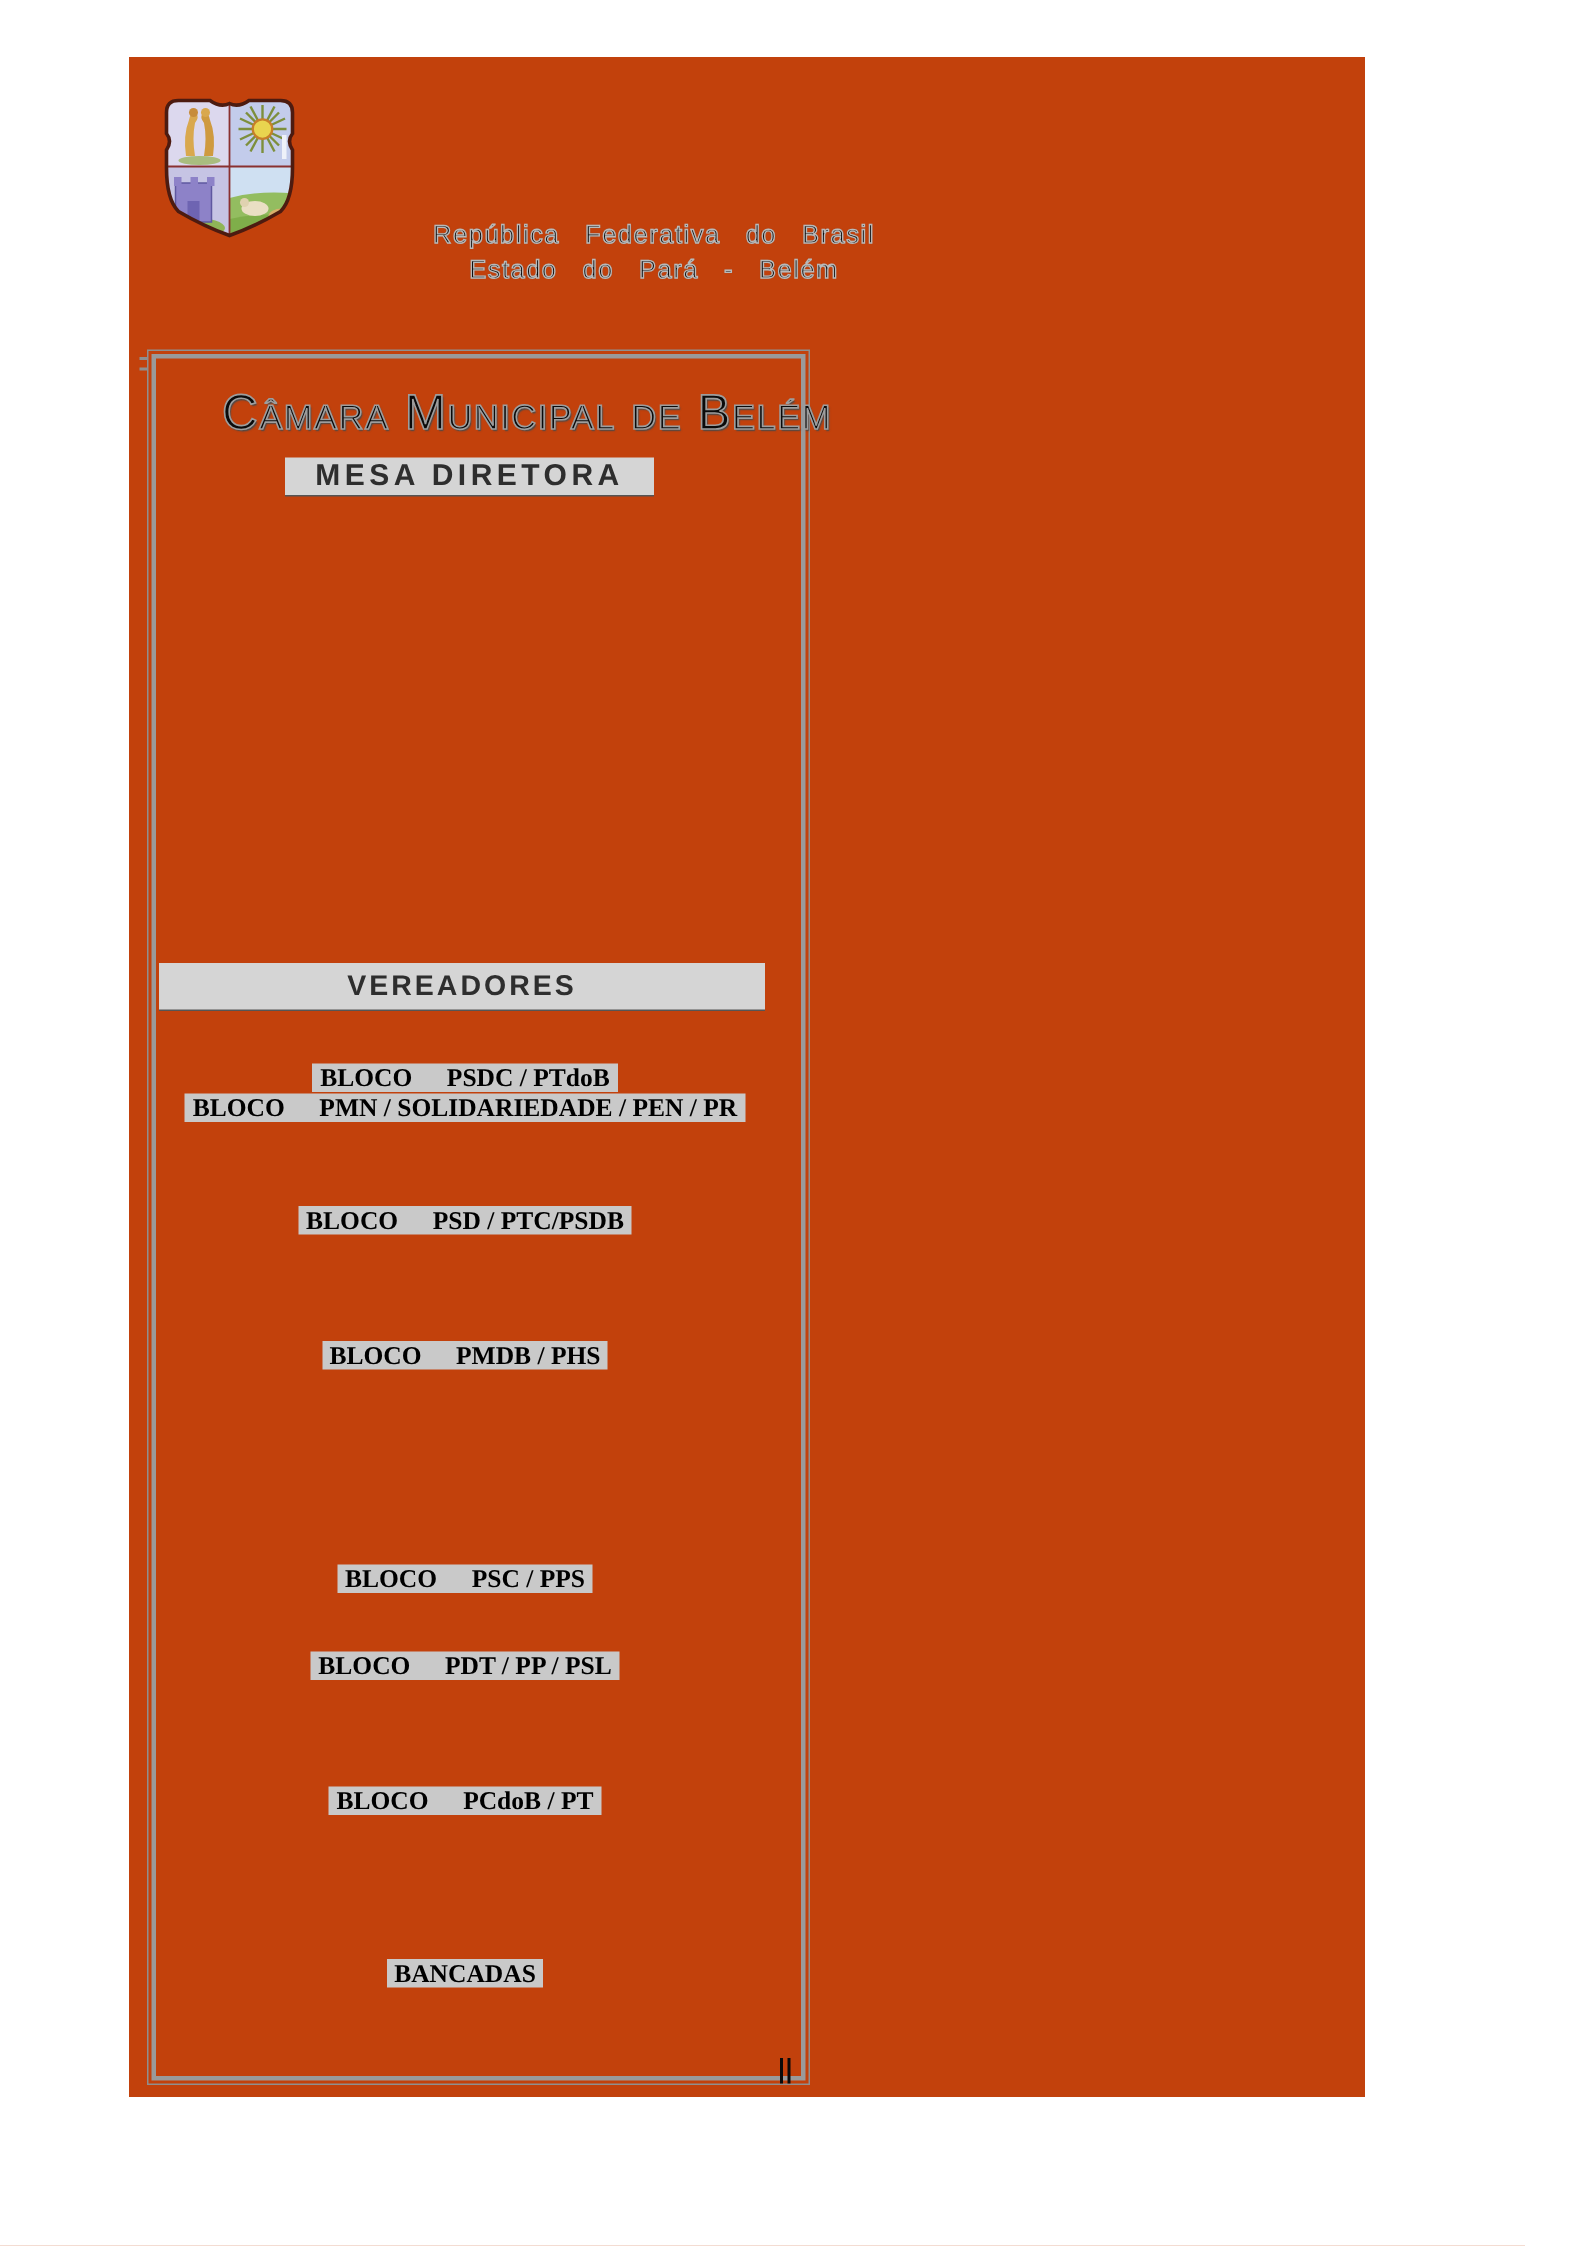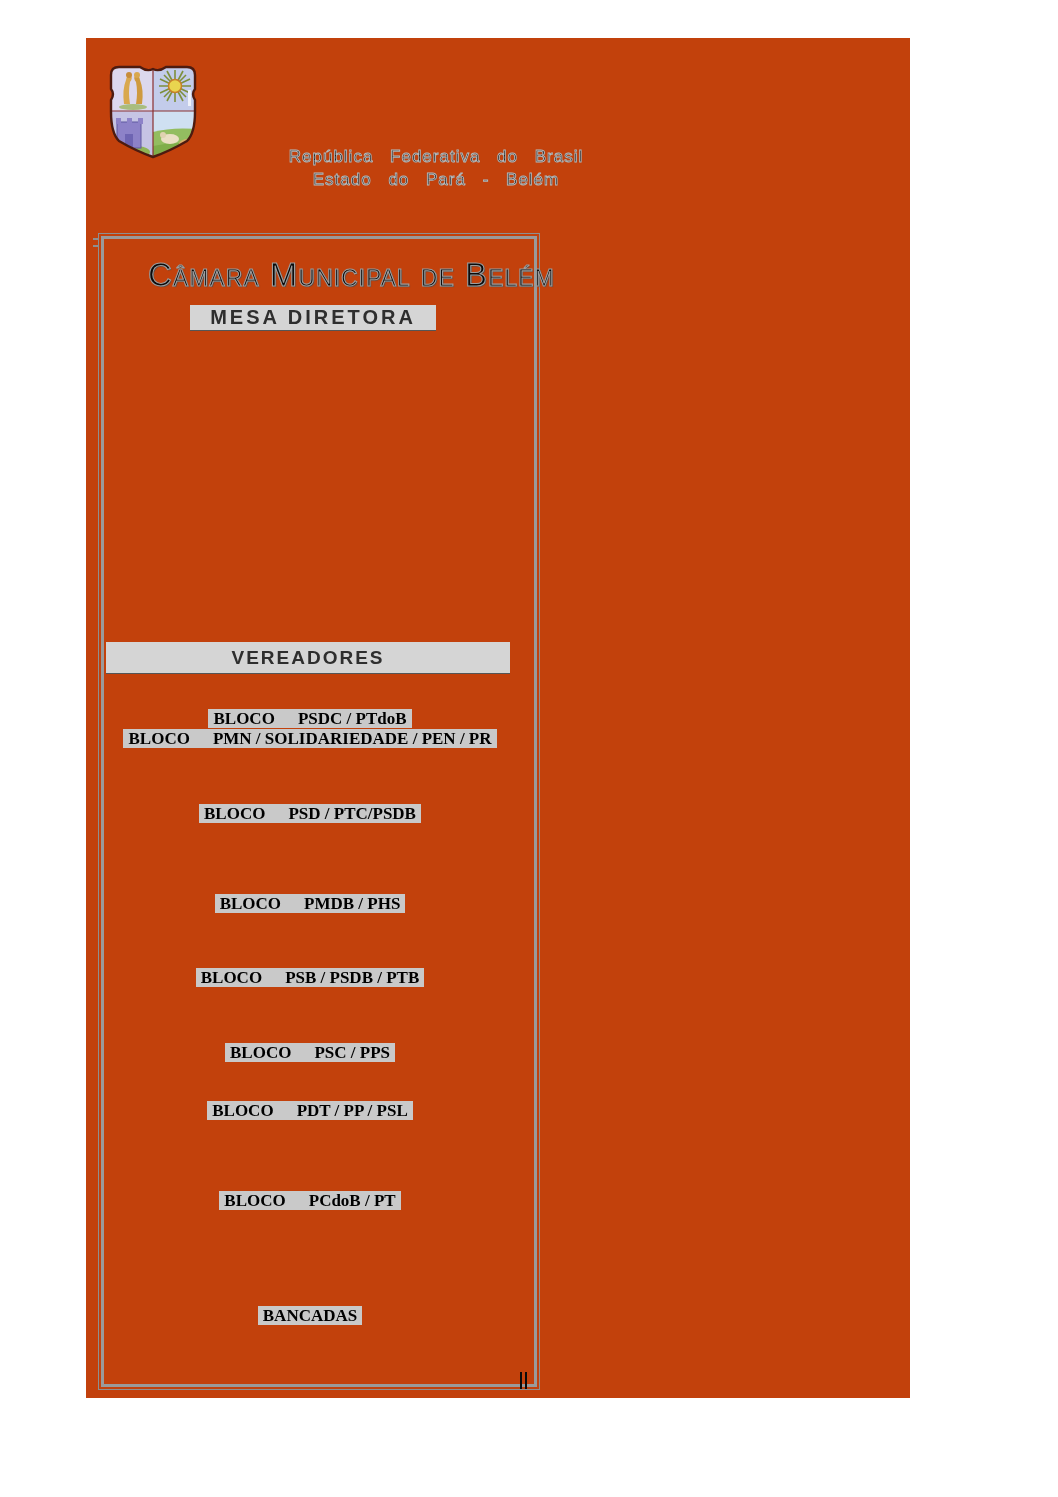--- a/index.html
+++ b/index.html
@@ -181,23 +181,20 @@
         </div>
         <div class="bloco-row row-2">
           <span class="hl"><span>BLOCO</span><span class="tab"></span><span>PMN / SOLIDARIEDADE / PEN / PR</span></span>
         </div>
         <div class="bloco-row row-3">
           <span class="hl"><span>BLOCO</span><span class="tab"></span><span>PSD / PTC/PSDB</span></span>
         </div>
         <div class="bloco-row row-4">
           <span class="hl"><span>BLOCO</span><span class="tab"></span><span>PMDB / PHS</span></span>
         </div>
-        <div class="bloco-row row-5">
-          <span class="hl"><span>BLOCO</span><span class="tab"></span><span>PSB / PSDB / PTB</span></span>
-        </div>
         <div class="bloco-row row-6">
           <span class="hl"><span>BLOCO</span><span class="tab"></span><span>PSC / PPS</span></span>
         </div>
         <div class="bloco-row row-7">
           <span class="hl"><span>BLOCO</span><span class="tab"></span><span>PDT / PP / PSL</span></span>
         </div>
         <div class="bloco-row row-8">
           <span class="hl"><span>BLOCO</span><span class="tab"></span><span>PCdoB / PT</span></span>
         </div>
         <div class="bloco-row row-9">

